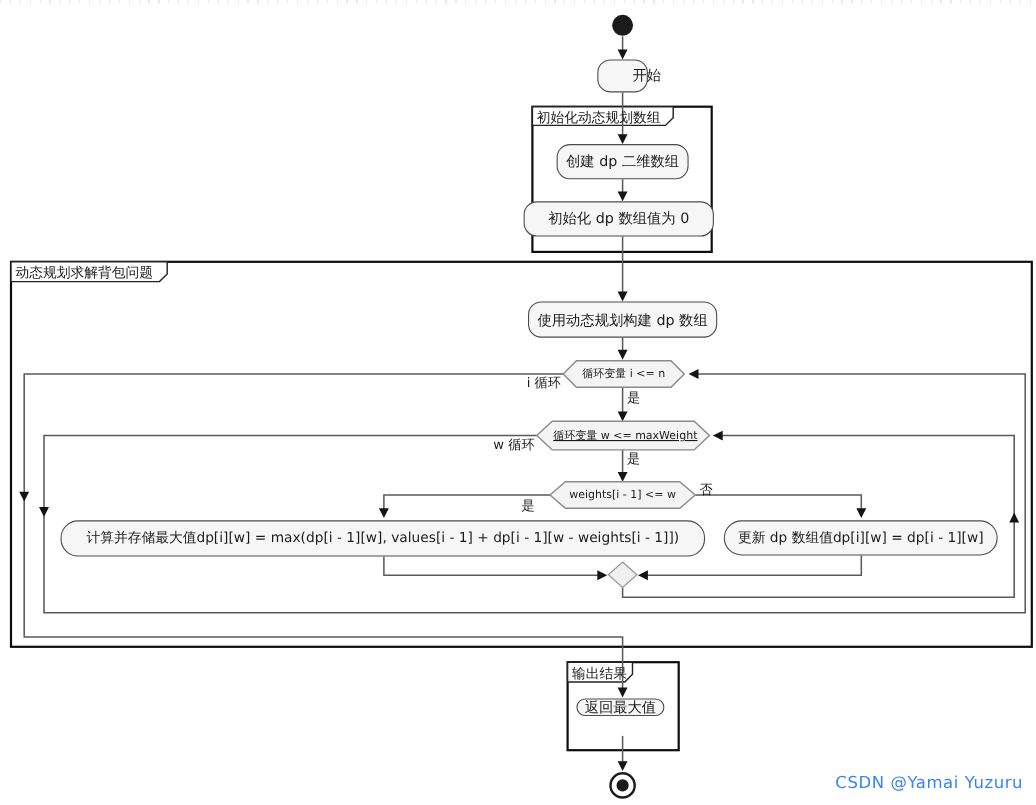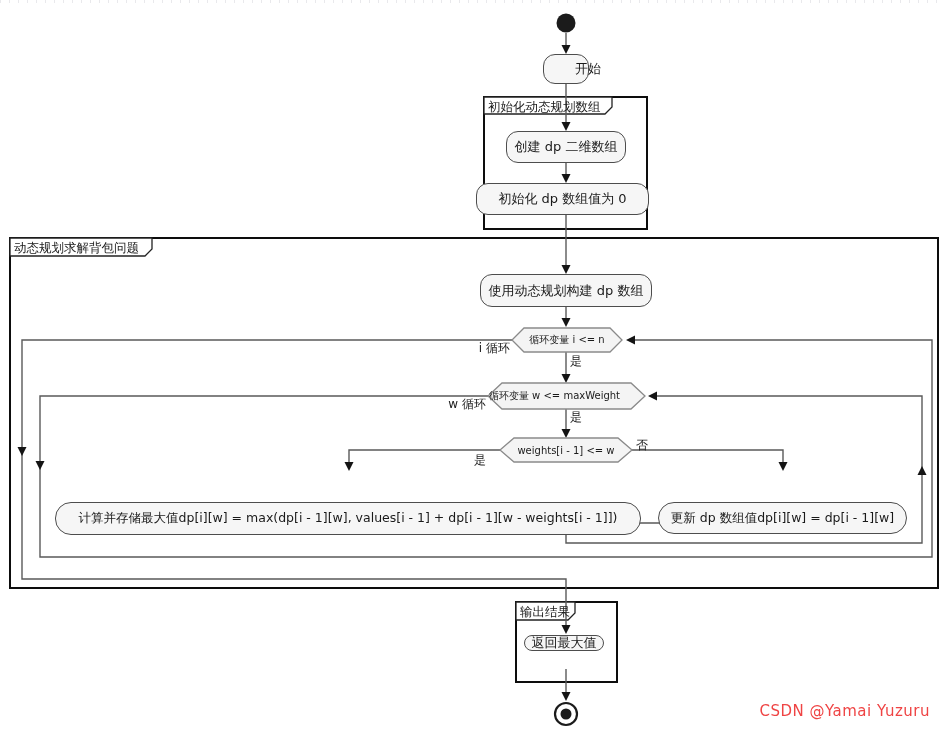--- a/index.html
+++ b/index.html
@@ -8,34 +8,34 @@
     font-family:"DejaVu Sans","Liberation Sans",sans-serif;color:#1a1a1a;
   }
   .texture{position:absolute;left:0;top:0;width:100%;height:3px;
     background:repeating-linear-gradient(to right,#e9e9ec 0 1px,transparent 1px 9px);}
   svg.layer{position:absolute;left:0;top:0;}
   .box{
     position:absolute;box-sizing:border-box;background:#f6f6f6;border:1.4px solid #4d4d4d;
     border-radius:12px;display:flex;align-items:center;justify-content:center;
     font-size:13px;white-space:nowrap;z-index:3;
   }
-  .box.wide{border-radius:16px;font-size:12.5px;margin-top:29px;}
+  .box.wide{border-radius:16px;font-size:12.5px;}
   .hexlabel{
     position:absolute;display:flex;align-items:center;justify-content:center;
     font-size:10px;white-space:nowrap;z-index:4;background:transparent;
   }
   .tablabel{
     position:absolute;font-size:12.5px;white-space:nowrap;z-index:4;line-height:15px;
   }
   .small{
     position:absolute;font-size:12px;white-space:nowrap;z-index:4;line-height:14px;
   }
   .small.right{text-align:right;margin-top:13px;}
   .watermark{
-    position:absolute;right:12px;top:702px;font-size:15px;color:#ef4444;z-index:4;
+    position:absolute;right:12px;top:702px;font-size:15px;color:#3b82f6;z-index:4;
     letter-spacing:.5px;
   }
   .edge{stroke:#5a5a5a;stroke-width:1.4;fill:none;}
   .ah{fill:#141414;stroke:none;}
   .part{fill:none;stroke:#0d0d0d;stroke-width:2;}
   .tab{fill:#ffffff;stroke:#222;stroke-width:1.3;}
   .hex{fill:#f4f4f4;stroke:#8a8a8a;stroke-width:1.3;}
   .dia{fill:#f0f0f0;stroke:#9a9a9a;stroke-width:1.2;}
 </style>
 </head>
@@ -106,21 +106,21 @@
 
   <div class="box" style="left:543px;top:54px;width:46px;height:30px;padding-left:44px;">开始</div>
   <div class="box" style="left:506px;top:131px;width:120px;height:32px;">创建 dp 二维数组</div>
   <div class="box" style="left:476px;top:183px;width:173px;height:32px;">初始化 dp 数组值为 0</div>
   <div class="box" style="left:480px;top:274px;width:172px;height:33px;">使用动态规划构建 dp 数组</div>
   <div class="box wide" style="left:55px;top:473px;width:586px;height:33px;">计算并存储最大值dp[i][w] = max(dp[i - 1][w], values[i - 1] + dp[i - 1][w - weights[i - 1]])</div>
   <div class="box wide" style="left:658px;top:473px;width:249px;height:32px;">更新 dp 数组值dp[i][w] = dp[i - 1][w]</div>
   <div class="box" style="left:524px;top:635px;width:80px;height:16px;">返回最大值</div>
 
   <div class="hexlabel" style="left:512px;top:328px;width:110px;height:24px;">循环变量 i &lt;= n</div>
-  <div class="hexlabel" style="left:476px;top:383px;width:157px;height:26px;">循环变量 w &lt;= maxWeight</div>
+  <div class="hexlabel" style="left:490px;top:383px;width:157px;height:26px;text-decoration:underline;">循环变量 w &lt;= maxWeight</div>
   <div class="hexlabel" style="left:500px;top:438px;width:132px;height:24px;">weights[i - 1] &lt;= w</div>
 
   <div class="small right" style="left:472px;top:328px;width:38px;">i 循环</div>
   <div class="small right" style="left:448px;top:384px;width:38px;text-align:right;">w 循环</div>
   <div class="small" style="left:570px;top:354px;">是</div>
   <div class="small" style="left:570px;top:410px;">是</div>
   <div class="small right" style="left:464px;top:440px;width:22px;">是</div>
   <div class="small" style="left:636px;top:438px;">否</div>
 
   <div class="watermark">CSDN @Yamai Yuzuru</div>

